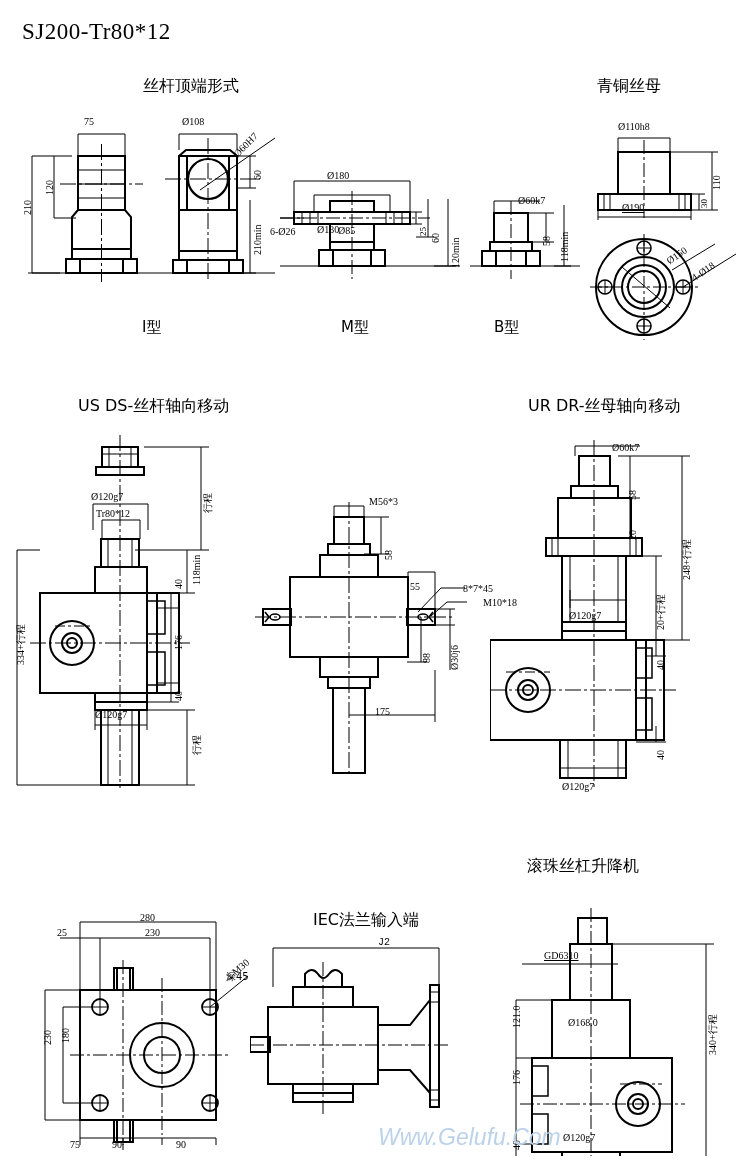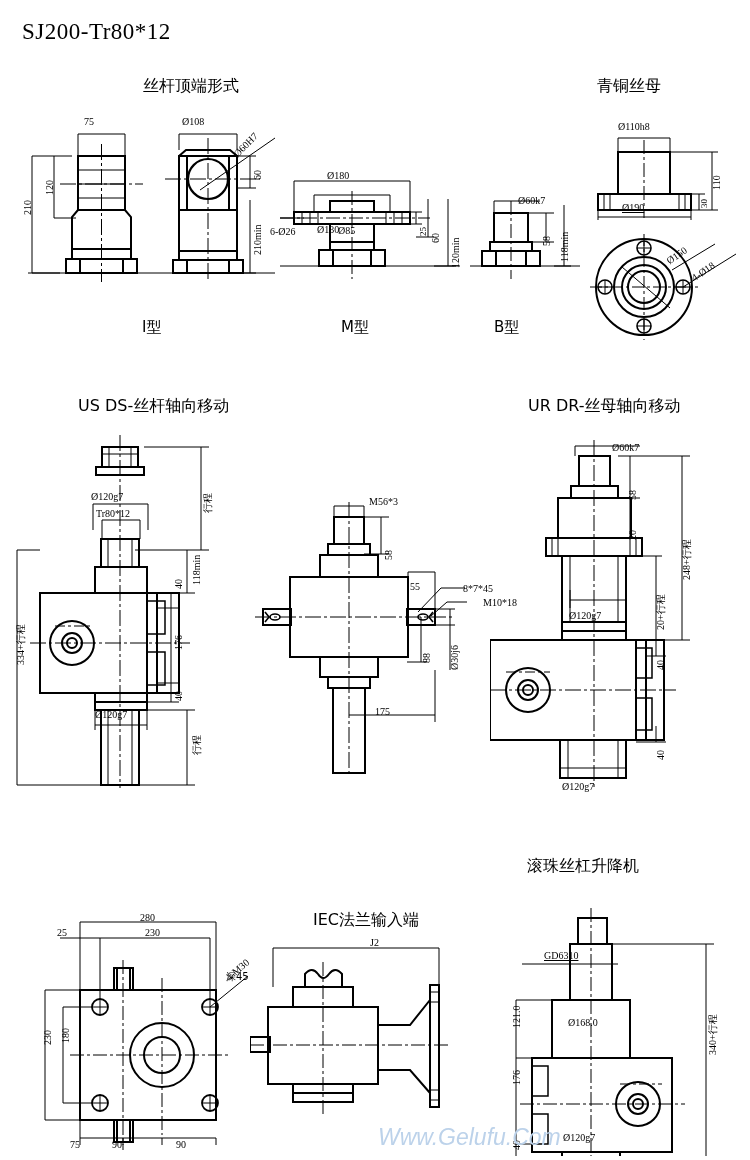--- a/index.html
+++ b/index.html
@@ -643,21 +643,21 @@
       <line x1="180" y1="62" x2="189" y2="62"></line>
       <line x1="180" y1="72" x2="189" y2="72"></line>
       <line x1="180" y1="160" x2="189" y2="160"></line>
       <line x1="180" y1="170" x2="189" y2="170"></line>
 
       <line x1="23" y1="18" x2="189" y2="18"></line>
       <line x1="23" y1="18" x2="23" y2="57"></line>
       <line x1="189" y1="18" x2="189" y2="55"></line>
     </g>
   </svg>
-  <div class="t" style="left:370px; top:938px;">J2</div>
+  <div class="t" style="left:378px; top:938px;font-family:Liberation Mono, monospace;">J2</div>
 
   <div class="t sect" style="left:527px; top:858px;">滚珠丝杠升降机</div>
 
   <svg class="abs" style="left:490px; top:888px;" width="260" height="268">
     <g stroke="#000" fill="none" stroke-width="2">
 
       <rect x="88" y="30" width="29" height="26"></rect>
 
       <rect x="80" y="56" width="42" height="56"></rect>
 

